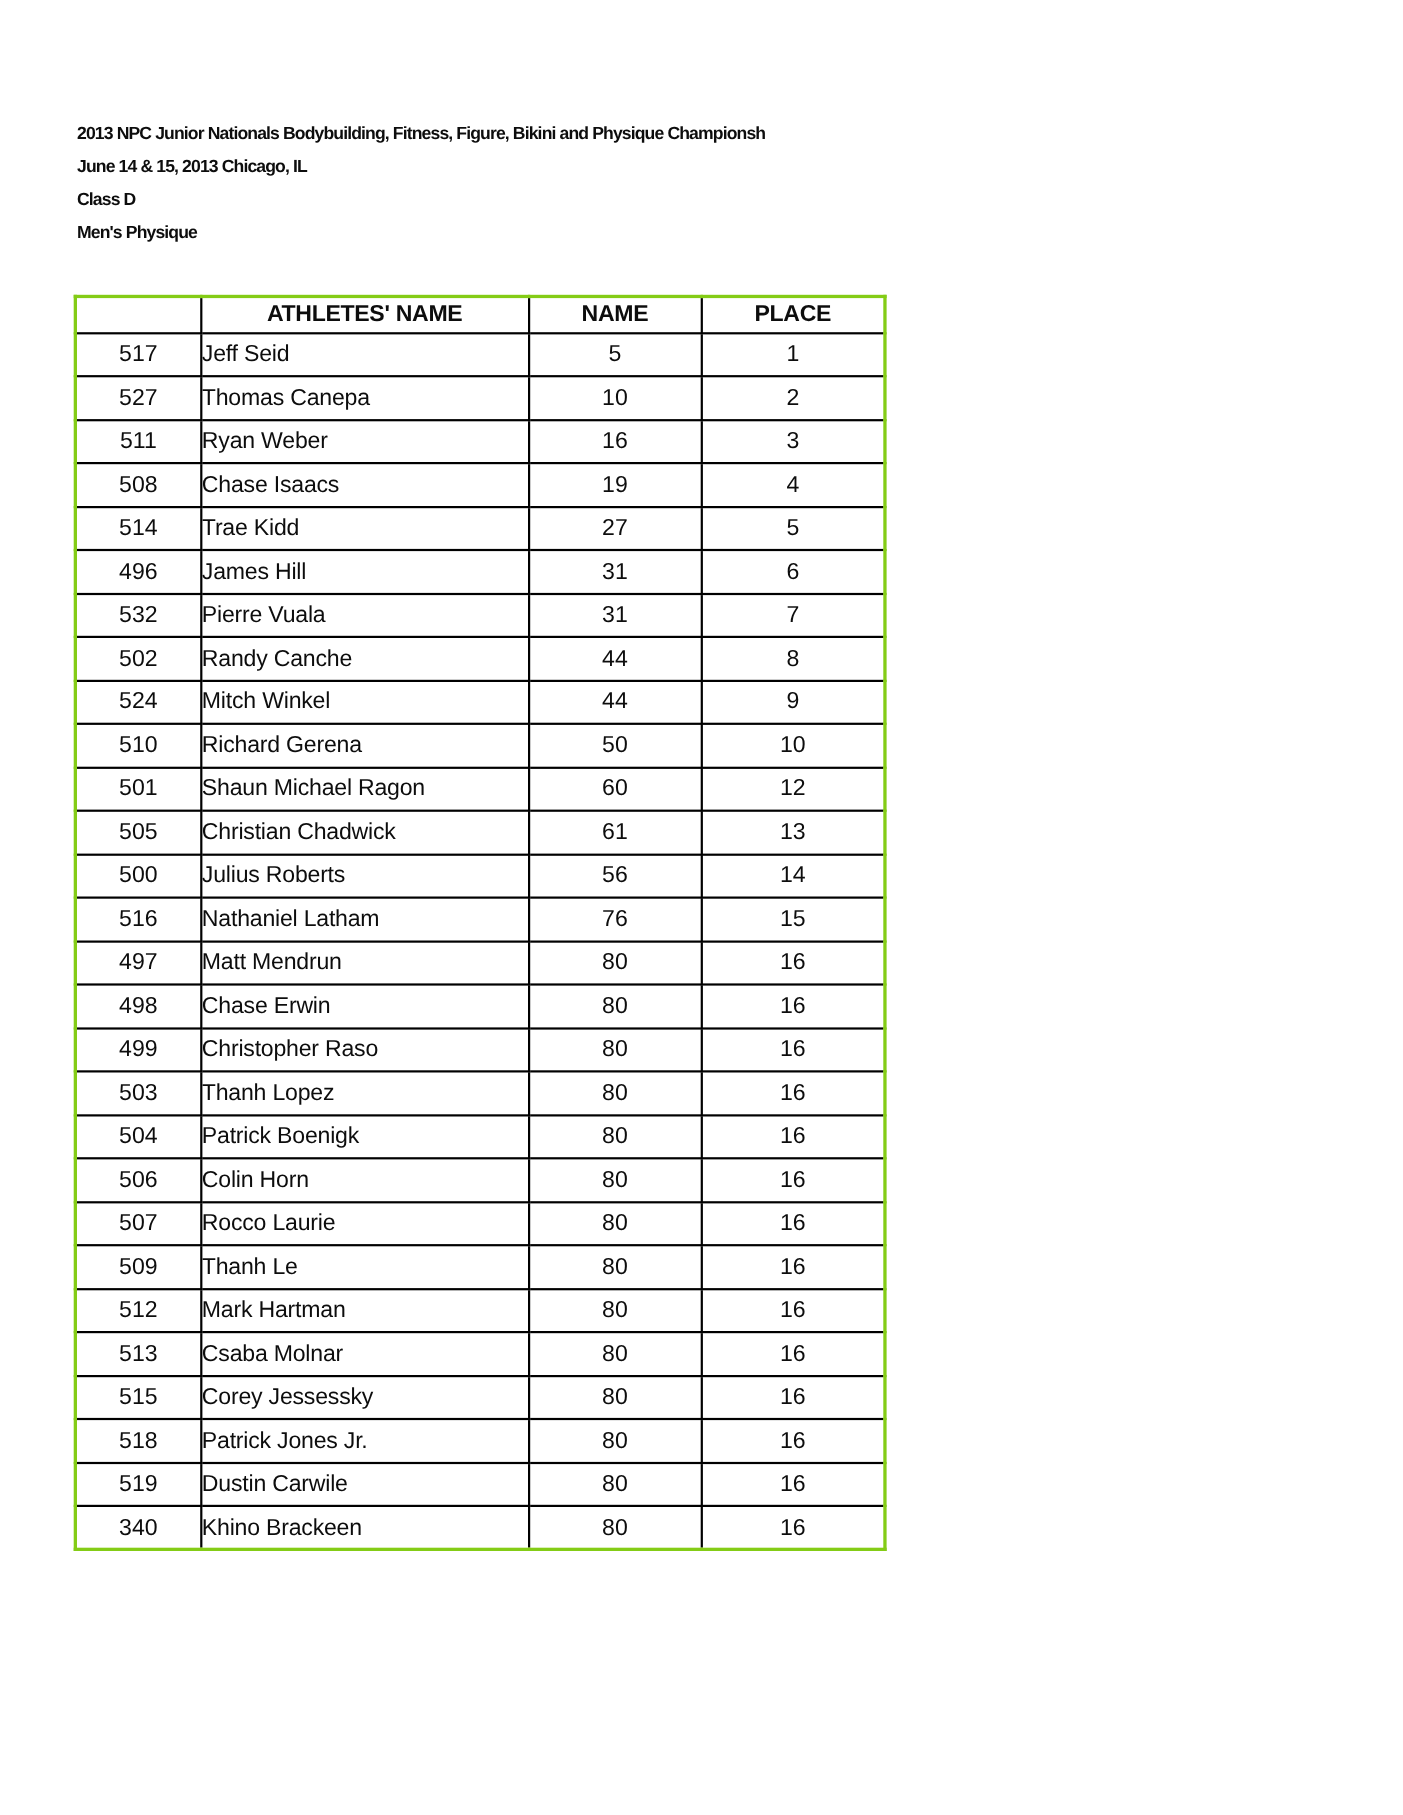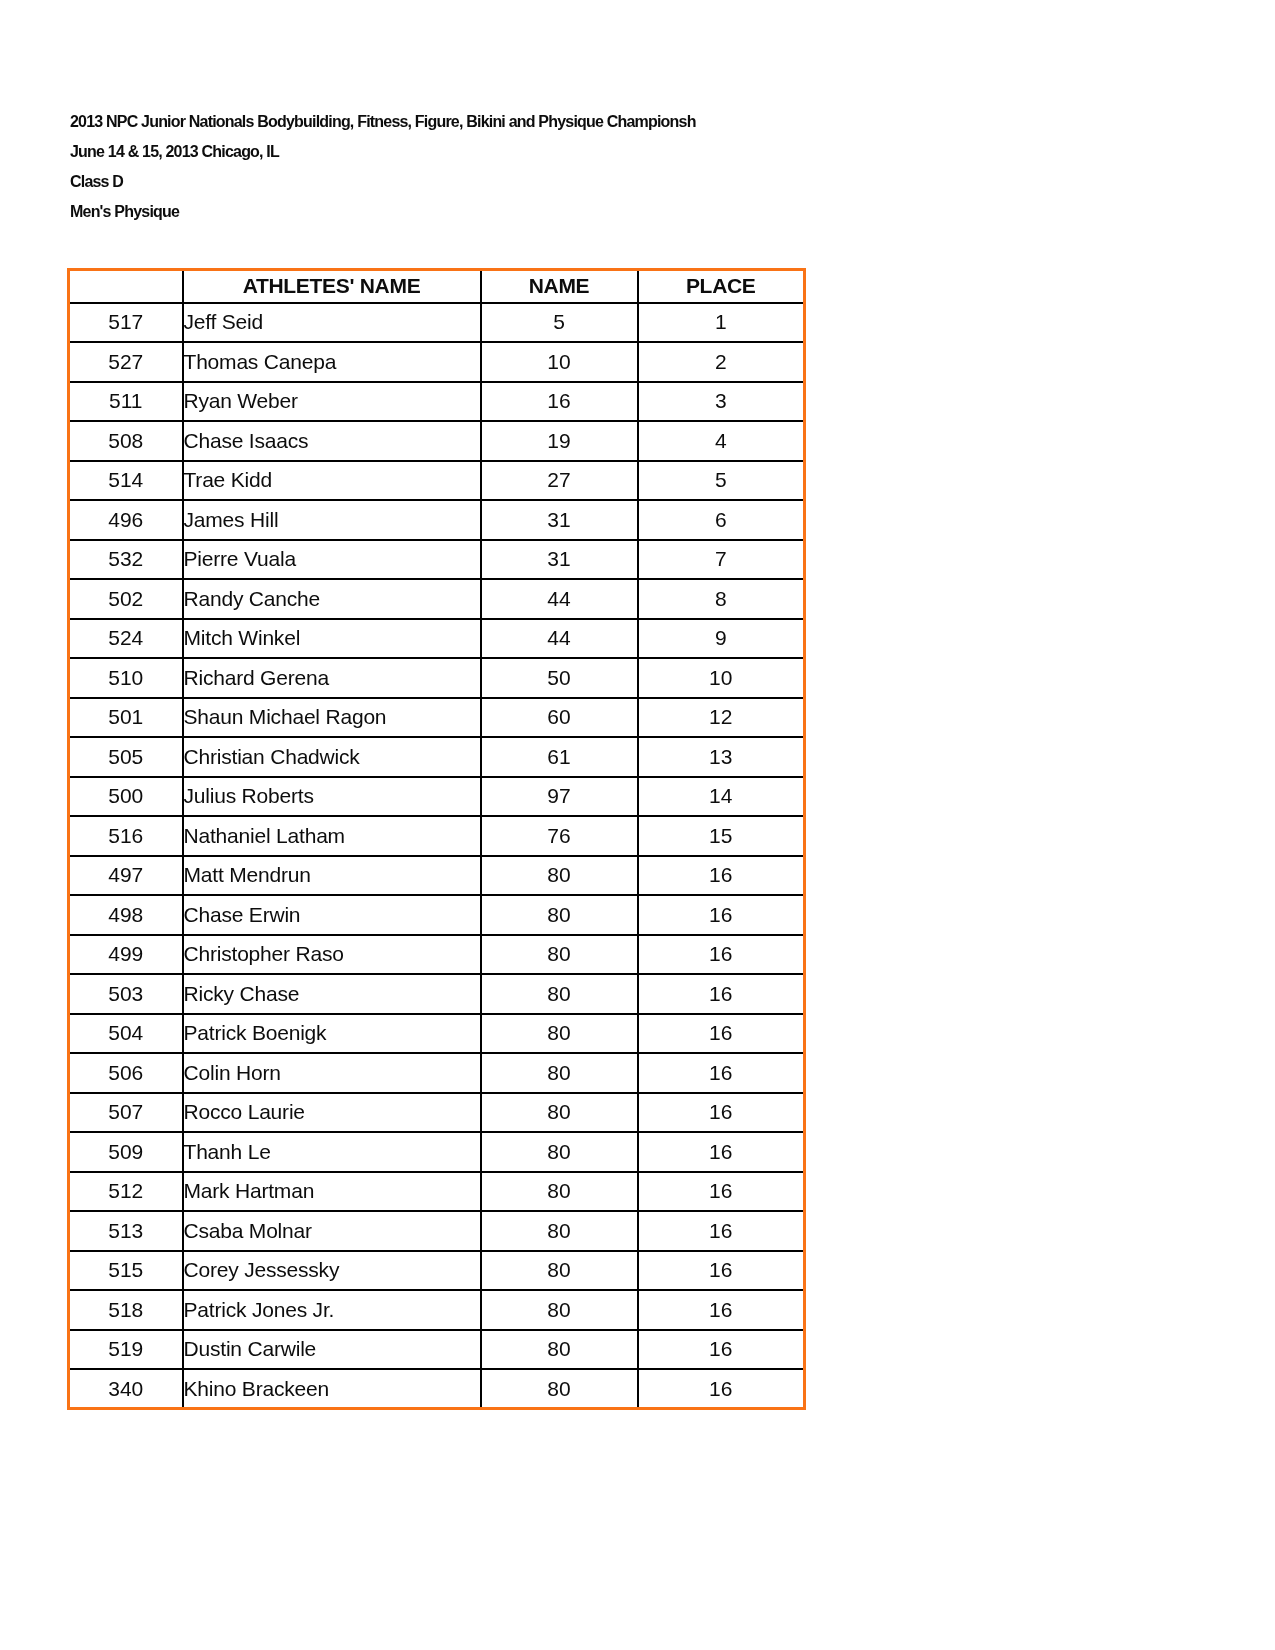--- a/index.html
+++ b/index.html
@@ -27,21 +27,21 @@
     white-space: nowrap;
     color: #0d0d0d;
   }
   table.results {
     position: absolute;
     left: 67px;
     top: 268px;
     border-collapse: collapse;
     table-layout: fixed;
     width: 736px;
-    border: 3px solid #f97316;
+    border: 3px solid #84cc16;
   }
   table.results th, table.results td {
     border: 2px solid #000000;
     font-size: 21px;
     color: #0d0d0d;
     padding: 0;
     overflow: hidden;
     white-space: nowrap;
   }
   table.results th {
@@ -153,21 +153,21 @@
   </tr>
         <tr>
     <td class="c-number">505</td>
     <td class="c-name">Christian Chadwick</td>
     <td class="c-total">61</td>
     <td class="c-place">13</td>
   </tr>
         <tr>
     <td class="c-number">500</td>
     <td class="c-name">Julius Roberts</td>
-    <td class="c-total">97</td>
+    <td class="c-total">56</td>
     <td class="c-place">14</td>
   </tr>
         <tr>
     <td class="c-number">516</td>
     <td class="c-name">Nathaniel Latham</td>
     <td class="c-total">76</td>
     <td class="c-place">15</td>
   </tr>
         <tr>
     <td class="c-number">497</td>
@@ -182,21 +182,21 @@
     <td class="c-place">16</td>
   </tr>
         <tr>
     <td class="c-number">499</td>
     <td class="c-name">Christopher Raso</td>
     <td class="c-total">80</td>
     <td class="c-place">16</td>
   </tr>
         <tr>
     <td class="c-number">503</td>
-    <td class="c-name">Ricky Chase</td>
+    <td class="c-name">Thanh Lopez</td>
     <td class="c-total">80</td>
     <td class="c-place">16</td>
   </tr>
         <tr>
     <td class="c-number">504</td>
     <td class="c-name">Patrick Boenigk</td>
     <td class="c-total">80</td>
     <td class="c-place">16</td>
   </tr>
         <tr>

